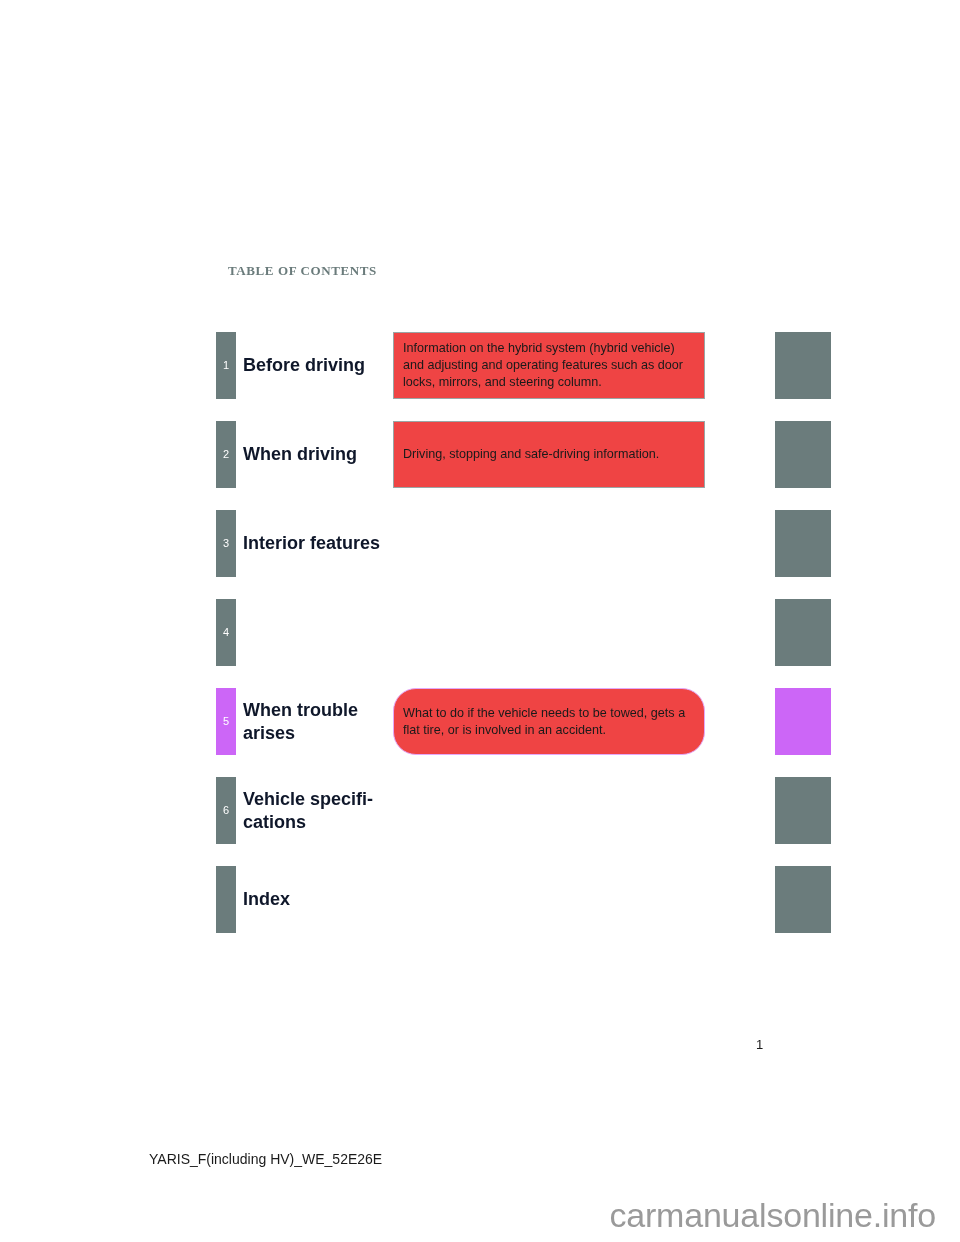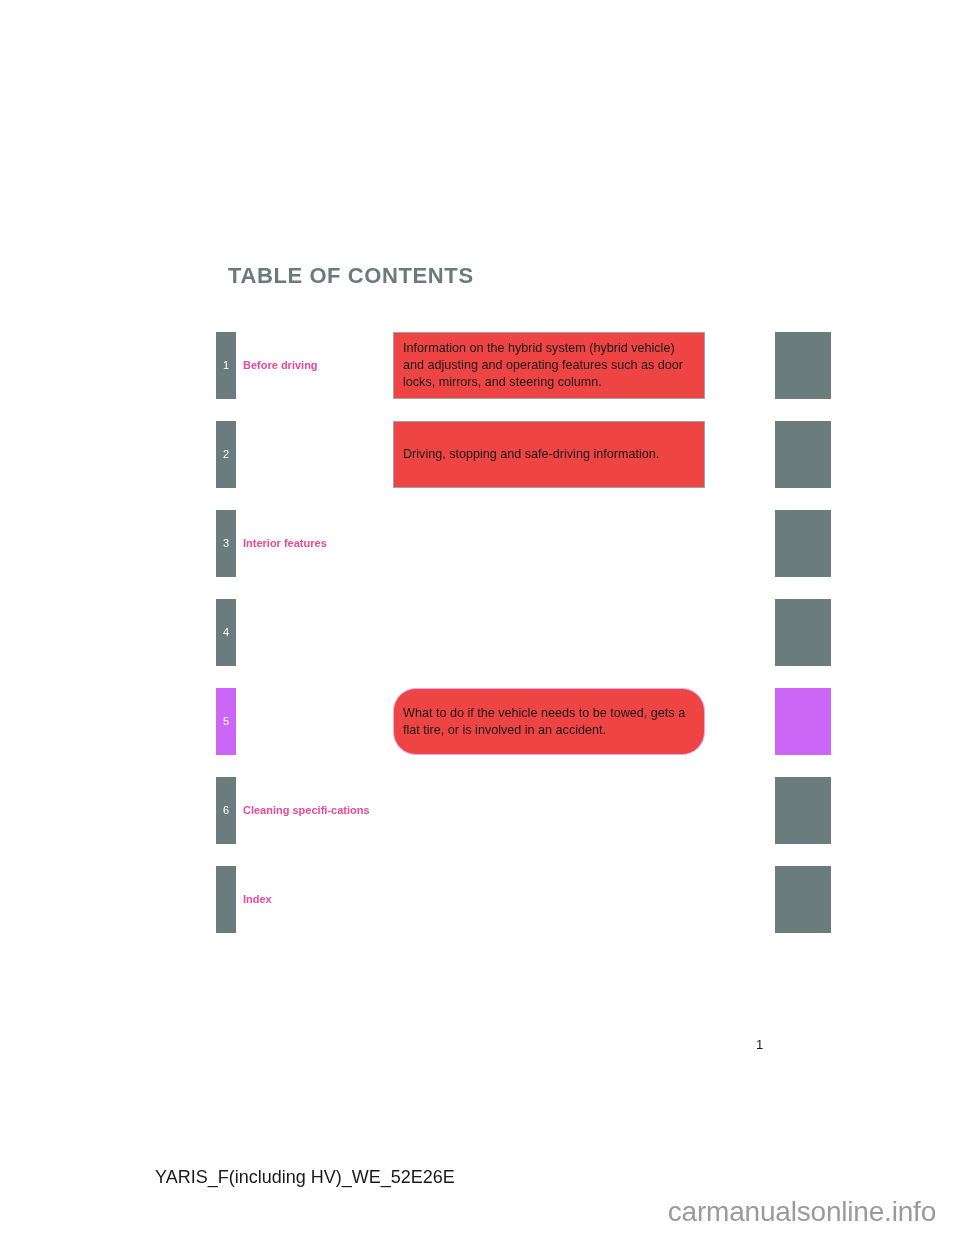--- a/index.html
+++ b/index.html
@@ -20,25 +20,26 @@
     position: absolute;
     inset: 0;
     background: #ffffff;
   }
 
   
   .toc-title {
     position: absolute;
     left: 228px;
     top: 263px;
-    font-size: 22px;
+    font-size: 13px;
     font-weight: bold;
     letter-spacing: 0.6px;
     color: #6a7b7b;
     white-space: nowrap;
+    font-family: Liberation Serif, serif;
   }
 
   
   .toc-list {
     position: absolute;
     left: 0;
     top: 332px;
     width: 960px;
   }
 
@@ -67,23 +68,23 @@
 
   
   .row-name {
     position: absolute;
     left: 243px;
     top: 0;
     width: 145px;
     height: 67px;
     display: flex;
     align-items: center;
-    font-size: 11px;
+    font-size: 18px;
     font-weight: bold;
-    color: #ec4899;
+    color: #0f172a;
     line-height: 1.25;
   }
 
   
   .row-desc {
     position: absolute;
     left: 393px;
     top: 0;
     width: 312px;
     height: 67px;
@@ -117,34 +118,33 @@
     position: absolute;
     left: 756px;
     top: 1037px;
     font-size: 13px;
     color: #1a1a1a;
   }
 
   
   .footer-code {
     position: absolute;
-    left: 155px;
+    left: 149px;
     top: 1151px;
-    font-size: 18px;
+    font-size: 14px;
     color: #1a1a1a;
     white-space: nowrap;
-    margin-top: 16px;
   }
 
   
   .watermark {
     position: absolute;
     right: 24px;
     top: 1196px;
-    font-size: 28px;
+    font-size: 34px;
     color: #9a9a9a;
     letter-spacing: -0.2px;
     white-space: nowrap;
   }
 </style>
 </head>
 <body>
 
 <div class="page">
 
@@ -154,44 +154,46 @@
       <div class="toc-row">
         <div class="row-tab">1</div>
         <div class="row-name">Before driving</div>
         <div class="row-desc">
           <div class="row-desc-text">Information on the hybrid system (hybrid vehicle) and adjusting and operating features such as door locks, mirrors, and steering column.</div>
         </div>
         <div class="row-block"></div>
       </div>
       <div class="toc-row">
         <div class="row-tab">2</div>
+        <div class="row-name">When driving</div>
         <div class="row-desc">
           <div class="row-desc-text">Driving, stopping and safe-driving information.</div>
         </div>
         <div class="row-block"></div>
       </div>
       <div class="toc-row">
         <div class="row-tab">3</div>
         <div class="row-name">Interior features</div>
         <div class="row-block"></div>
       </div>
       <div class="toc-row">
         <div class="row-tab">4</div>
         <div class="row-block"></div>
       </div>
       <div class="toc-row">
         <div class="row-tab accent">5</div>
+        <div class="row-name">When trouble arises</div>
         <div class="row-desc accent">
           <div class="row-desc-text">What to do if the vehicle needs to be towed, gets a flat tire, or is involved in an accident.</div>
         </div>
         <div class="row-block accent"></div>
       </div>
       <div class="toc-row">
         <div class="row-tab">6</div>
-        <div class="row-name">Cleaning specifi-cations</div>
+        <div class="row-name">Vehicle specifi-cations</div>
         <div class="row-block"></div>
       </div>
       <div class="toc-row">
         <div class="row-tab blank"></div>
         <div class="row-name">Index</div>
         <div class="row-block"></div>
       </div>
     </div>
 
   <div class="page-number">1</div>

